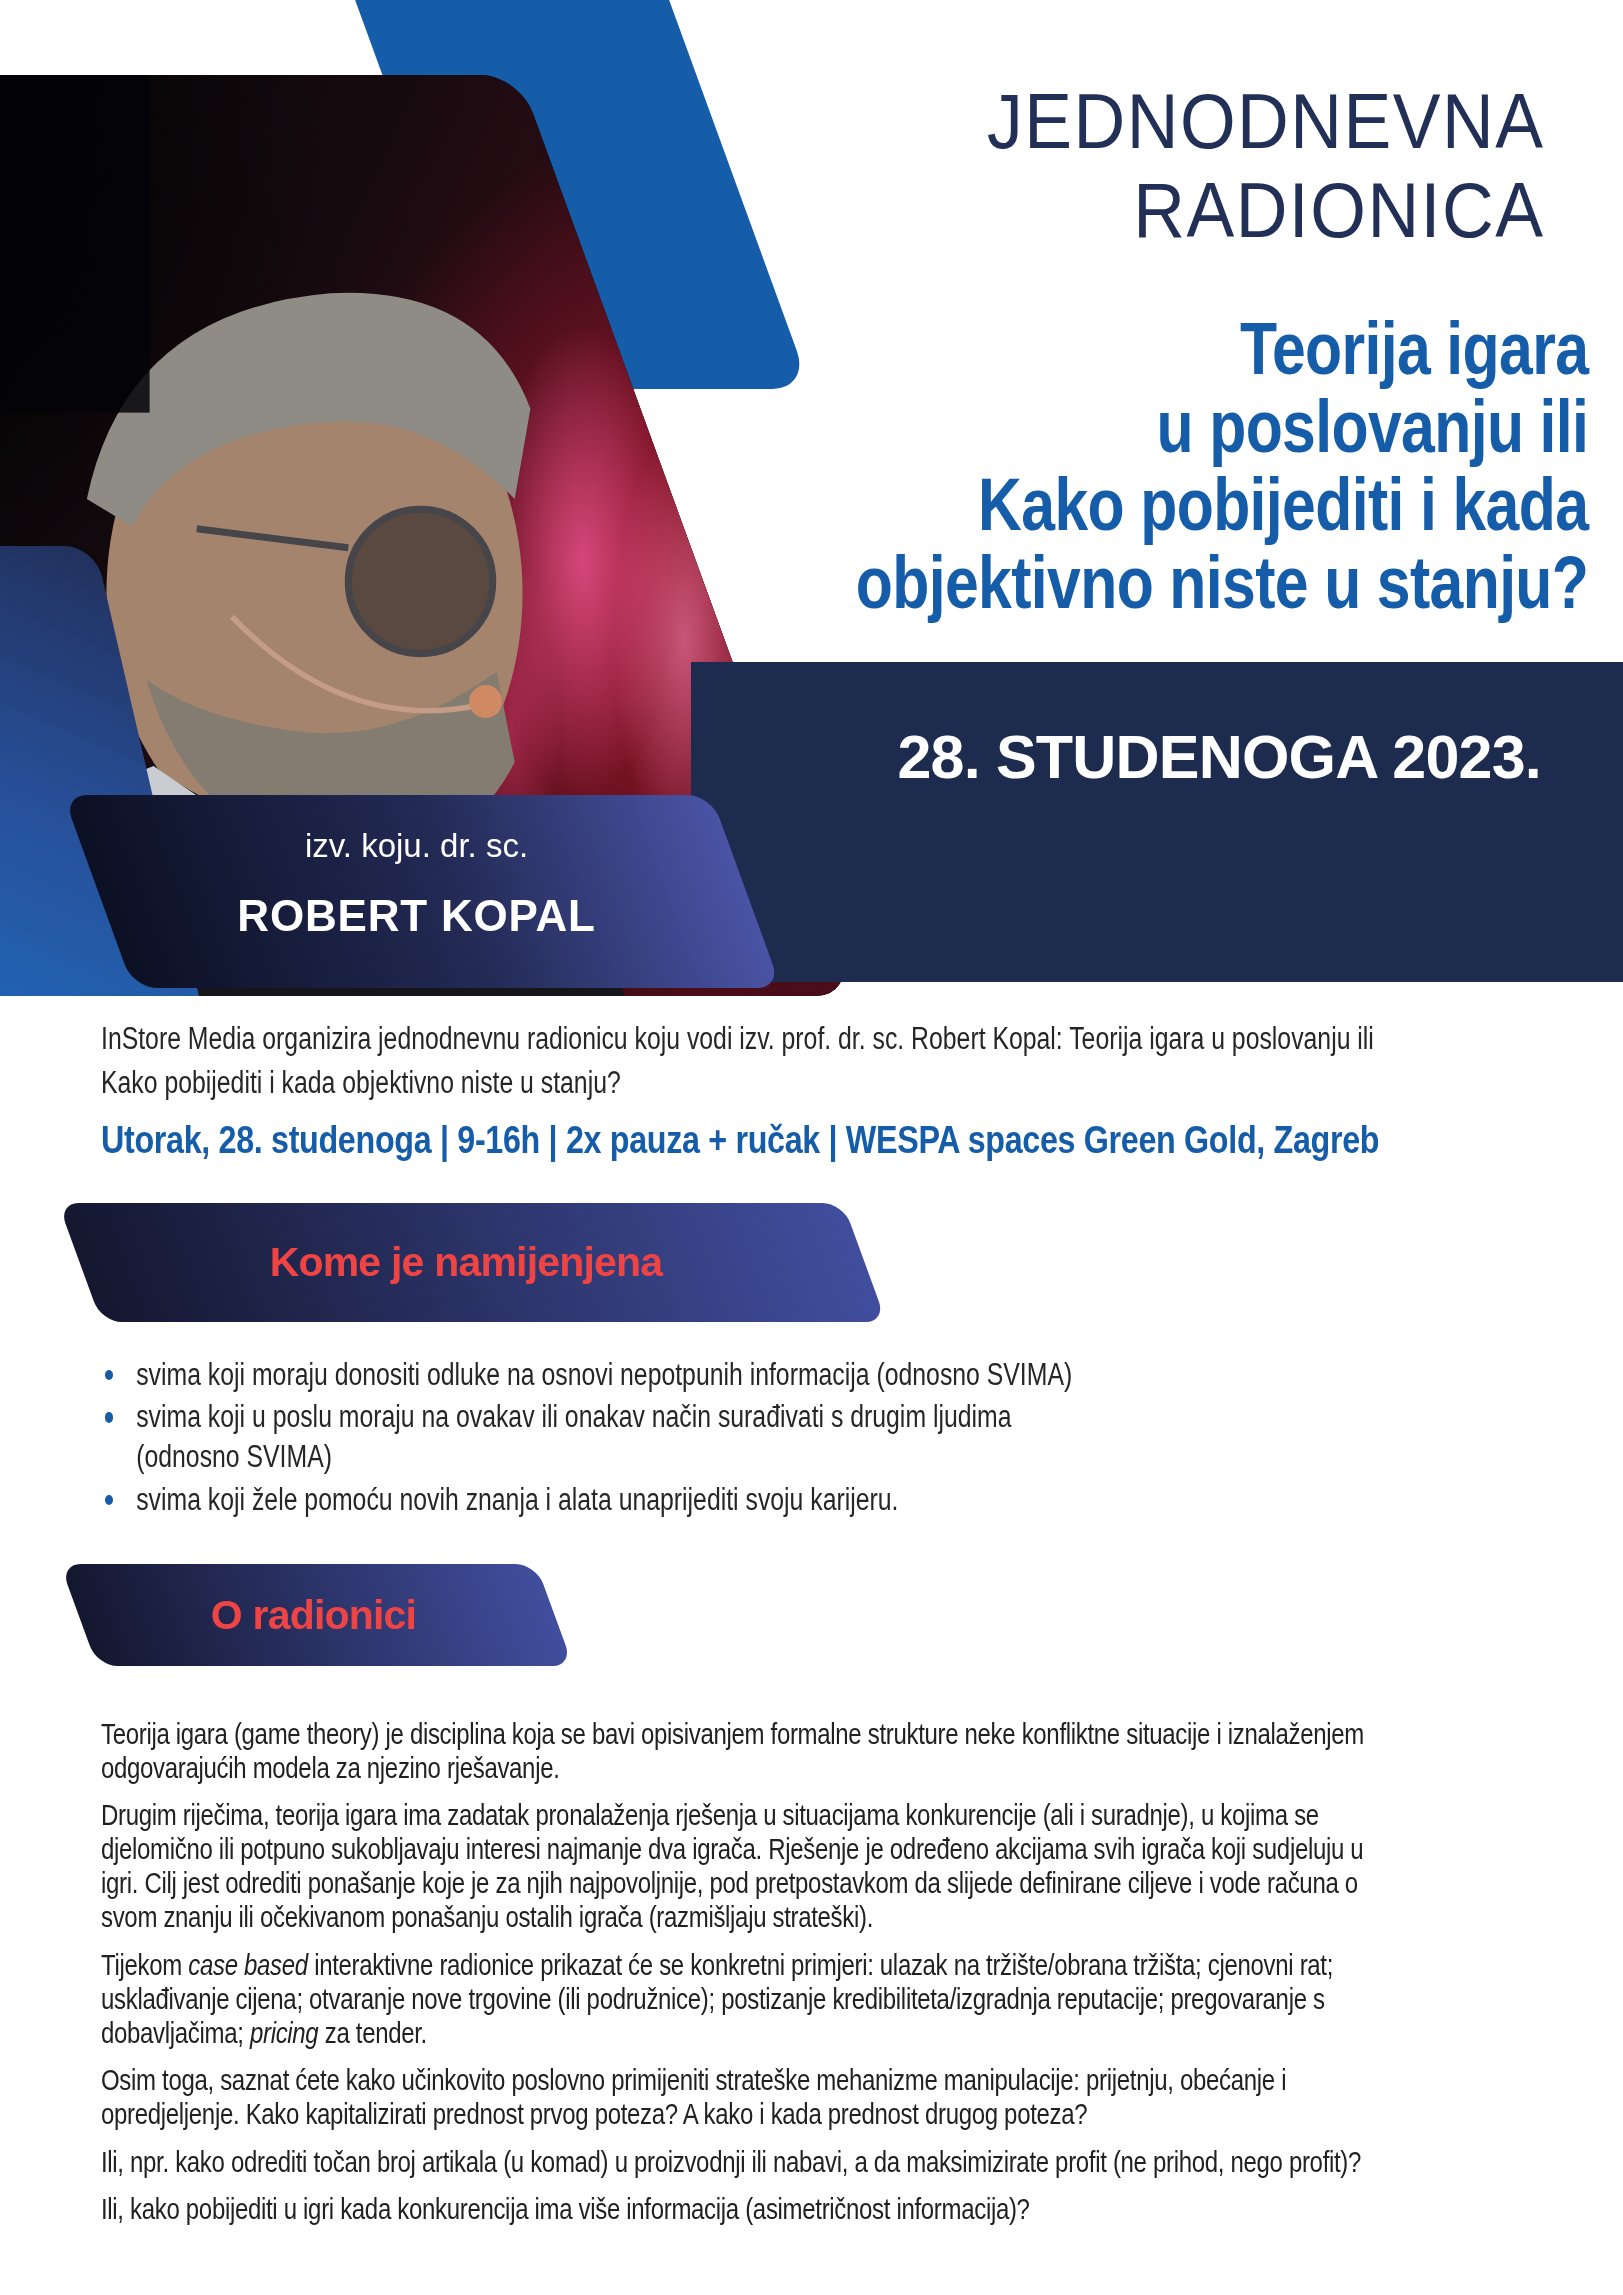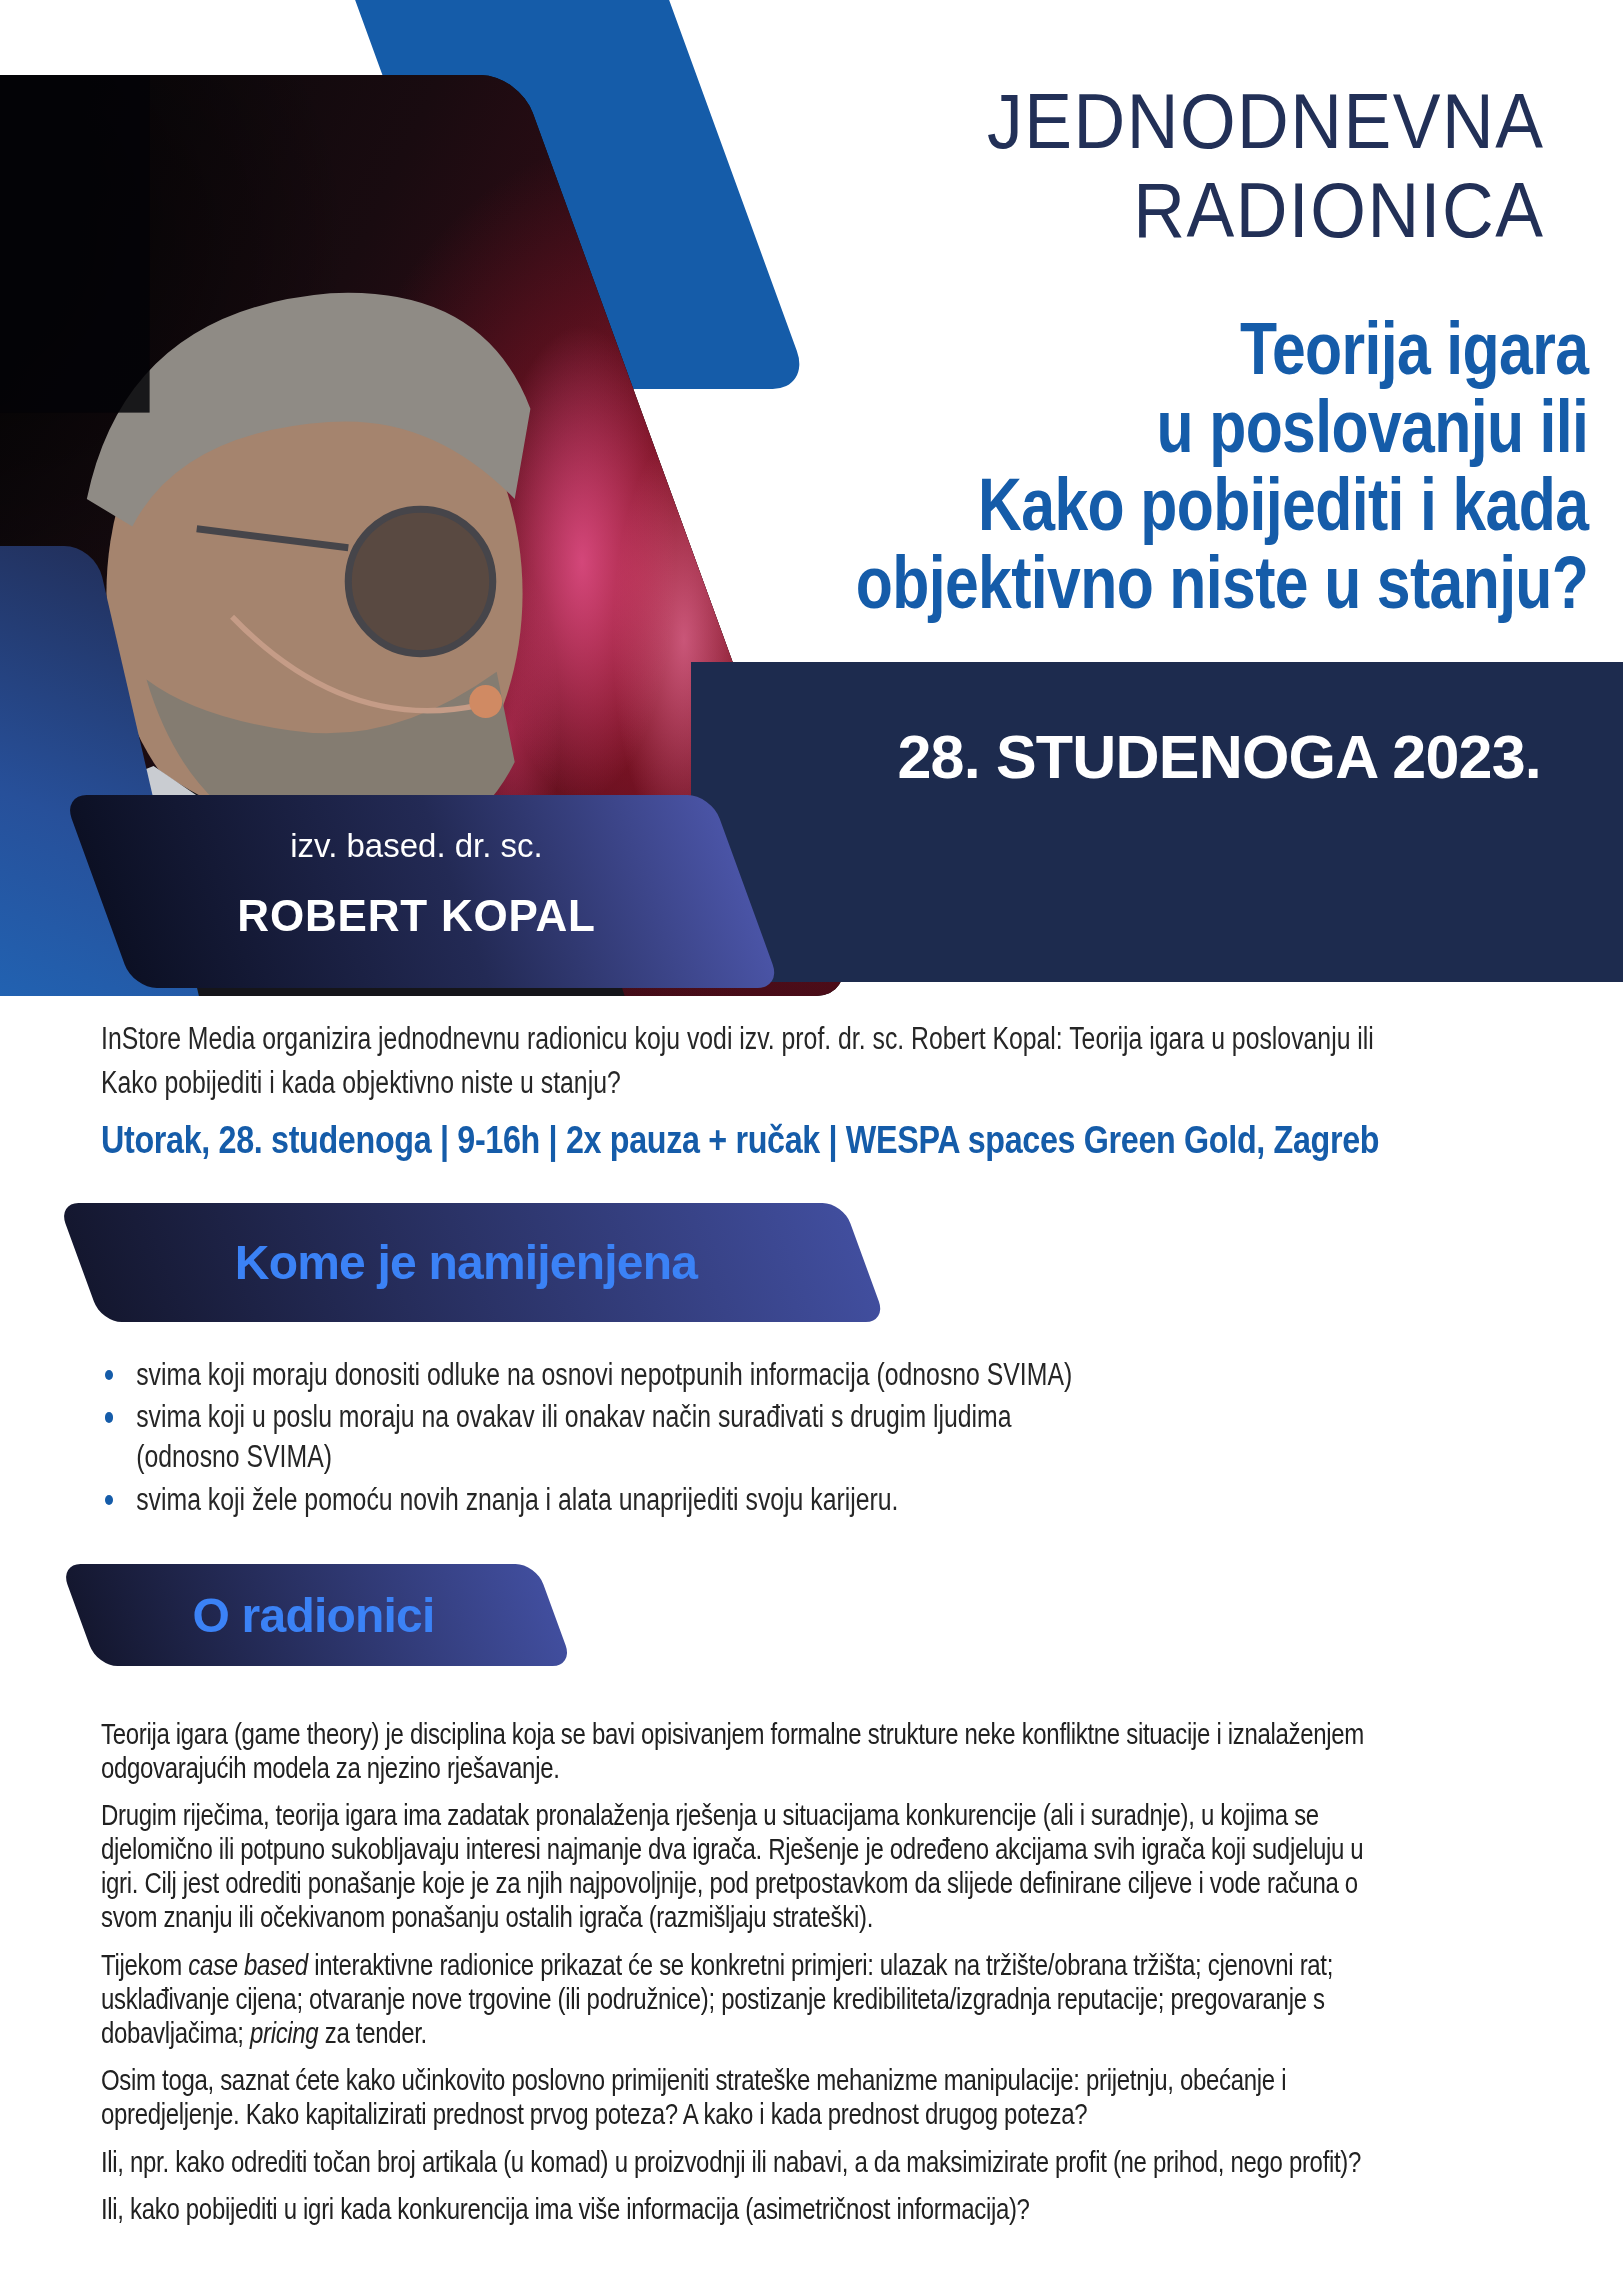--- a/index.html
+++ b/index.html
@@ -98,21 +98,21 @@
   
   .banner { position:absolute; }
   .banner-bg {
     position:absolute; left:0; top:0; right:0; bottom:0;
     transform:skewX(20deg); transform-origin:0 0; border-radius:20.4px;
     background:linear-gradient(90deg, var(--banner-grad-dark) 0%, var(--banner-grad-light) 100%);
   }
   .banner-label {
     position:absolute; left:0; top:0; right:0; bottom:0;
     display:flex; align-items:center; justify-content:center;
-    padding-left:31px; color:#3b82f6; font-size:48px; font-weight:700;
+    padding-left:31px; color:#ef4444; font-size:41px; font-weight:700;
     letter-spacing:-0.8px; white-space:nowrap;
   }
   #audience-banner { left:58px; top:1203px; width:785px; height:119px; }
   #about-banner    { left:60px; top:1564px; width:476px;  height:102px; }
   
   .bullets-wrap {
     position:absolute; left:101px; top:1355px; width:1728px;
     transform:scaleX(0.8); transform-origin:0 0;
   }
   ul.bullets { list-style:none; margin:0; padding:0; }
@@ -168,21 +168,21 @@
 
   <div class="kicker">JEDNODNEVNA
 RADIONICA</div>
   <div class="main-title">Teorija igara
 u poslovanju ili
 Kako pobijediti i kada
 objektivno niste u stanju?</div>
 
   <div class="speaker-shape"></div>
   <div class="speaker-text">
-    <div class="speaker-prefix">izv. based. dr. sc.</div>
+    <div class="speaker-prefix">izv. koju. dr. sc.</div>
     <div class="speaker-name">ROBERT KOPAL</div>
   </div>
 
   <div class="intro-wrap">
     <div class="intro">InStore Media organizira jednodnevnu radionicu koju vodi izv. prof. dr. sc. Robert Kopal: Teorija igara u poslovanju ili
 Kako pobijediti i kada objektivno niste u stanju?</div>
   </div>
   <div class="info-wrap">
     <div class="info-line">Utorak, 28. studenoga | 9-16h | 2x pauza + ručak | WESPA spaces Green Gold, Zagreb</div>
   </div>

